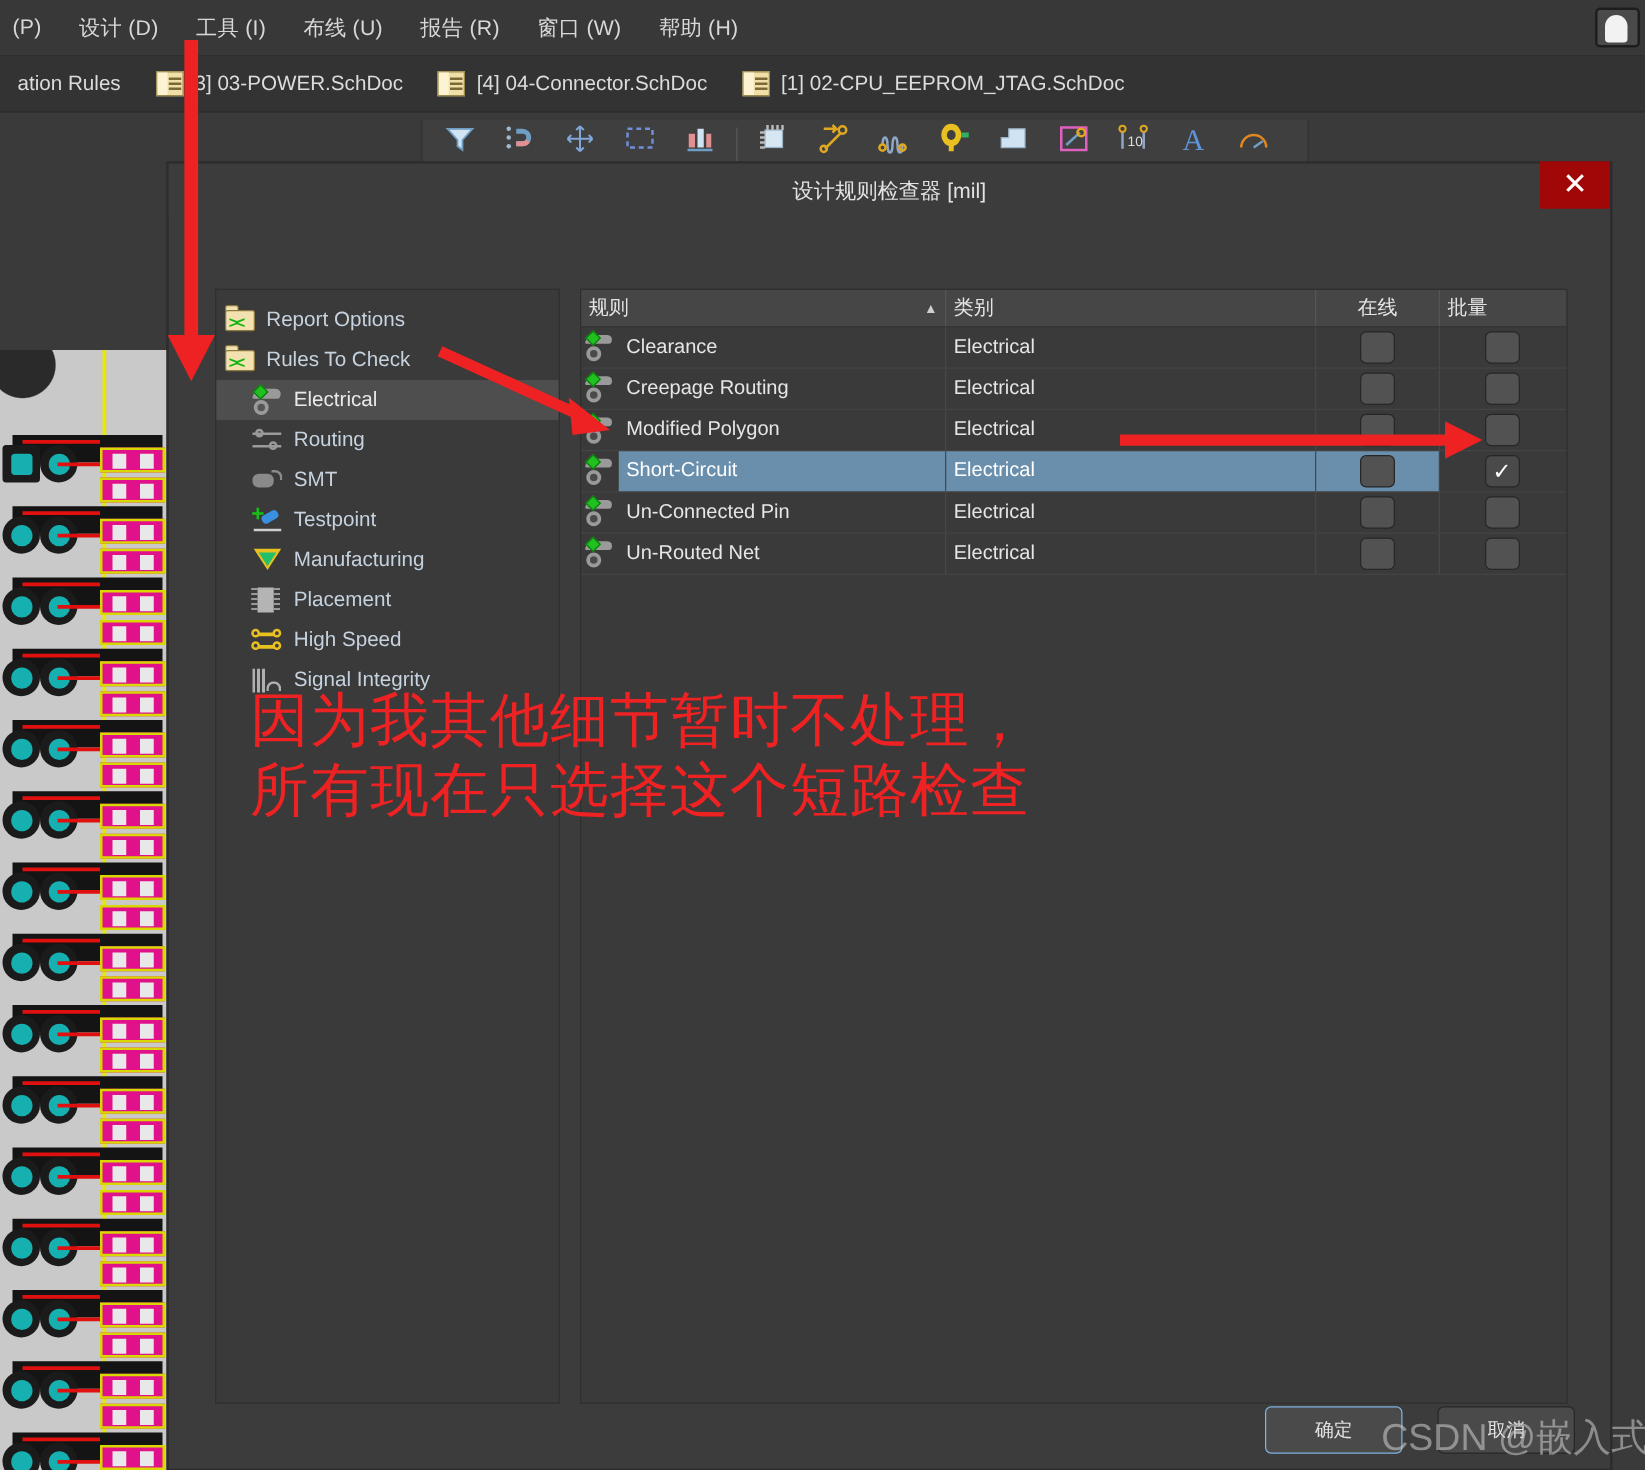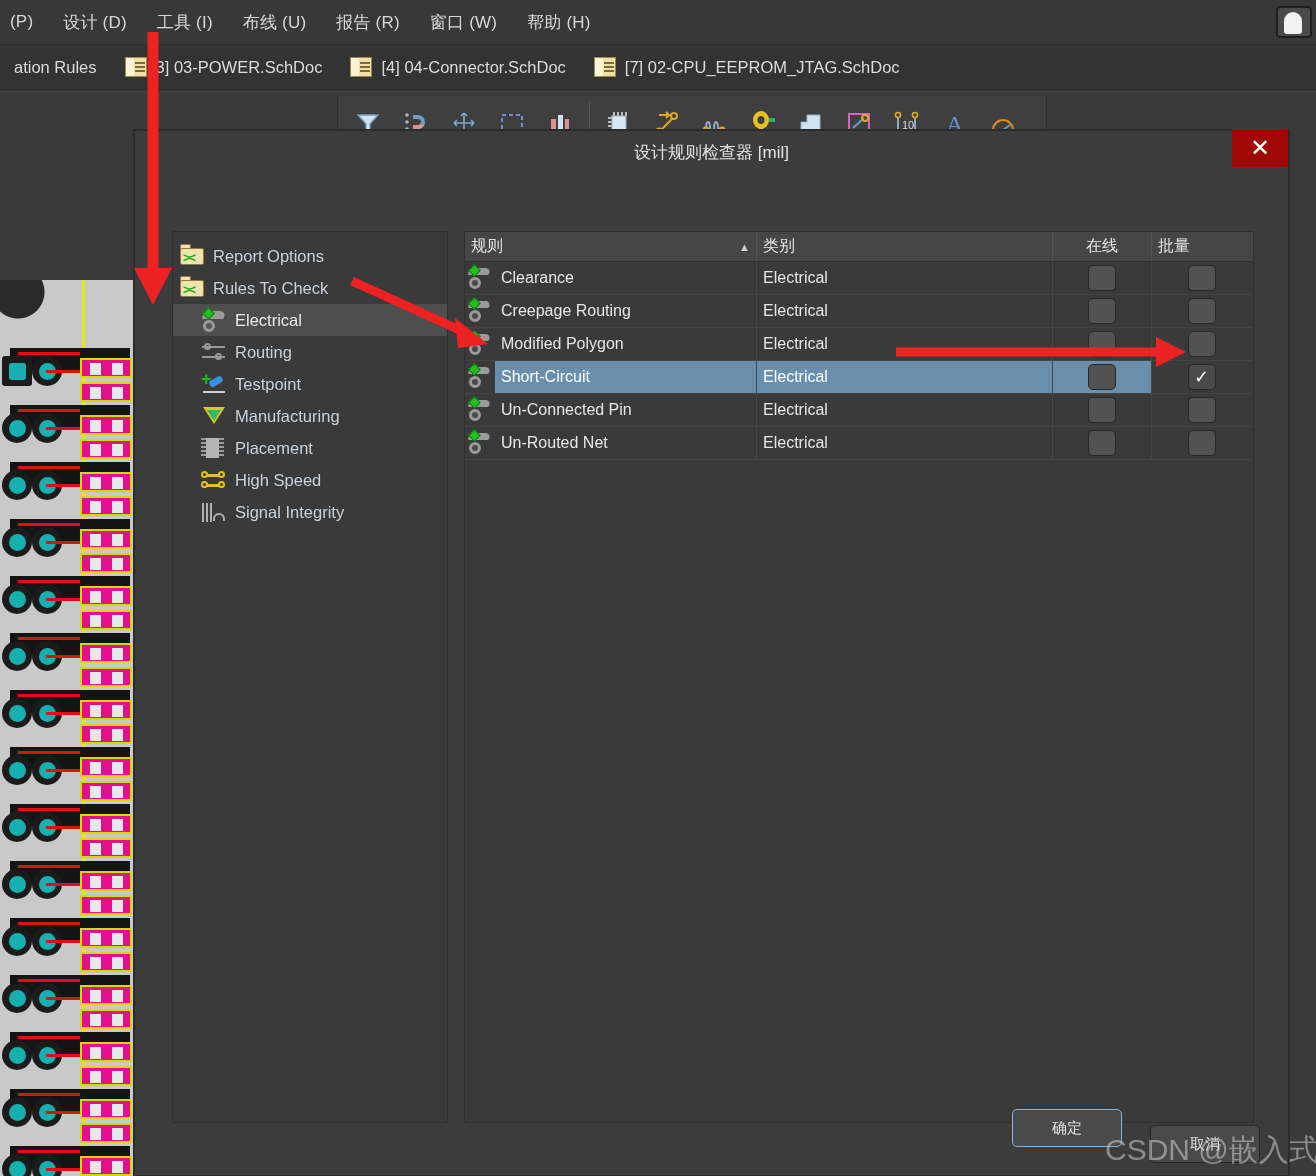--- a/index.html
+++ b/index.html
@@ -43,21 +43,21 @@
   .sheet-icon::after{
     content:""; position:absolute; left:0; top:0; width:8px; height:18px;
     background:#fbf3d2;
   }
 
   .toolbar {
     position:absolute; left:337px; top:96px; width:710px; height:42px;
     background:#3f3f3f; border:1px solid #313131; border-top:none;
     display:flex; align-items:center; gap:0px; padding:0 6px;
   }
-  .tb-btn { width:48px; height:38px; display:flex; align-items:flex-end; justify-content:center; }
+  .tb-btn { width:48px; height:38px; display:flex; align-items:flex-start; justify-content:center; }
   .tb-sep { width:1px; height:30px; background:#585858; margin:0 5px; }
 
   .topright-btn{
     position:absolute; right:4px; top:6px; width:36px; height:32px;
     background:#4a4a4a; border:2px solid #1e1e1e; border-radius:4px;
   }
   .topright-btn::after{
     content:""; position:absolute; left:6px; top:4px; width:18px; height:22px;
     background:#f2f2f2; border-radius:9px 9px 3px 3px;
   }
@@ -223,21 +223,21 @@
   }
   .chk.checked{ background:#4a4a4a; }
 
   
   .btn{
     border:1px solid #272727; border-radius:5px; background:#4a4a4a;
     color:#e2e2e2; font-size:15px; display:flex; align-items:center;
     justify-content:center; cursor:pointer;
   }
   .btn-run{ position:absolute; left:14px; bottom:12px; width:236px; height:38px; }
-  .btn-ok{ position:absolute; right:166px; bottom:28px; width:110px; height:38px;
+  .btn-ok{ position:absolute; right:166px; bottom:12px; width:110px; height:38px;
     border:1px solid #7fb3e0; }
   .btn-cancel{ position:absolute; right:28px; bottom:12px; width:110px; height:38px; }
 
   
   .anno-text{
     position:absolute; left:200px; top:548px; width:800px;
     color:#ee2222; font-size:47px; line-height:56px; font-weight:400;
     white-space:pre-line; letter-spacing:1px; pointer-events:none;
   }
   .arrow-svg{ position:absolute; left:0; top:0; width:1316px; height:1176px;
@@ -413,21 +413,21 @@
     <div class="tab">
       <span class="sheet-icon"></span>
       <span class="tab-label">3] 03-POWER.SchDoc</span>
     </div>
     <div class="tab">
       <span class="sheet-icon"></span>
       <span class="tab-label">[4] 04-Connector.SchDoc</span>
     </div>
     <div class="tab">
       <span class="sheet-icon"></span>
-      <span class="tab-label">[7] 02-CPU_EEPROM_JTAG.SchDoc</span>
+      <span class="tab-label">[1] 02-CPU_EEPROM_JTAG.SchDoc</span>
     </div>
   </div>
 
   <div class="topright-btn"></div>
 
   <div class="toolbar">
     <div class="tb-btn">
       <svg width="26" height="26" viewBox="0 0 26 26">
           <path d="M3 5h20l-8 9v8l-4-3v-5z" fill="#cfe3f2" stroke="#6f9ec4" stroke-width="1.4"></path>
         </svg>
@@ -572,20 +572,27 @@
         <div class="tree-row indent">
           <span class="ticon ic-routing">
             <span class="ln"></span>
               <span class="ln2"></span>
               <span class="o1"></span>
               <span class="o2"></span>
           </span>
           <span class="tree-label">Routing</span>
         </div>
 
+        <div class="tree-row indent">
+          <span class="ticon ic-smt">
+            <span class="body"></span>
+              <span class="lead"></span>
+          </span>
+          <span class="tree-label">SMT</span>
+        </div>
 
         <div class="tree-row indent">
           <span class="ticon ic-tp">
             <span class="plus">+</span>
               <span class="probe"></span>
               <span class="base"></span>
           </span>
           <span class="tree-label">Testpoint</span>
         </div>
 
@@ -751,20 +758,22 @@
 
       <div class="btn btn-ok">
         <span>确定</span>
       </div>
       <div class="btn btn-cancel">
         <span>取消</span>
       </div>
     </div>
   </div>
 
+  <div class="anno-text">因为我其他细节暂时不处理，
+所有现在只选择这个短路检查</div>
 
   <svg class="arrow-svg" viewBox="0 0 1316 1176">
 
     <line x1="153" y1="32" x2="153" y2="275" stroke="#ee2222" stroke-width="11"></line>
     <polygon points="153,305 134,268 172,268" fill="#ee2222"></polygon>
 
     <line x1="352" y1="281" x2="466" y2="333" stroke="#ee2222" stroke-width="9"></line>
     <polygon points="488,344 455,318 458,348" fill="#ee2222"></polygon>
 
     <line x1="896" y1="352" x2="1163" y2="352" stroke="#ee2222" stroke-width="9"></line>

